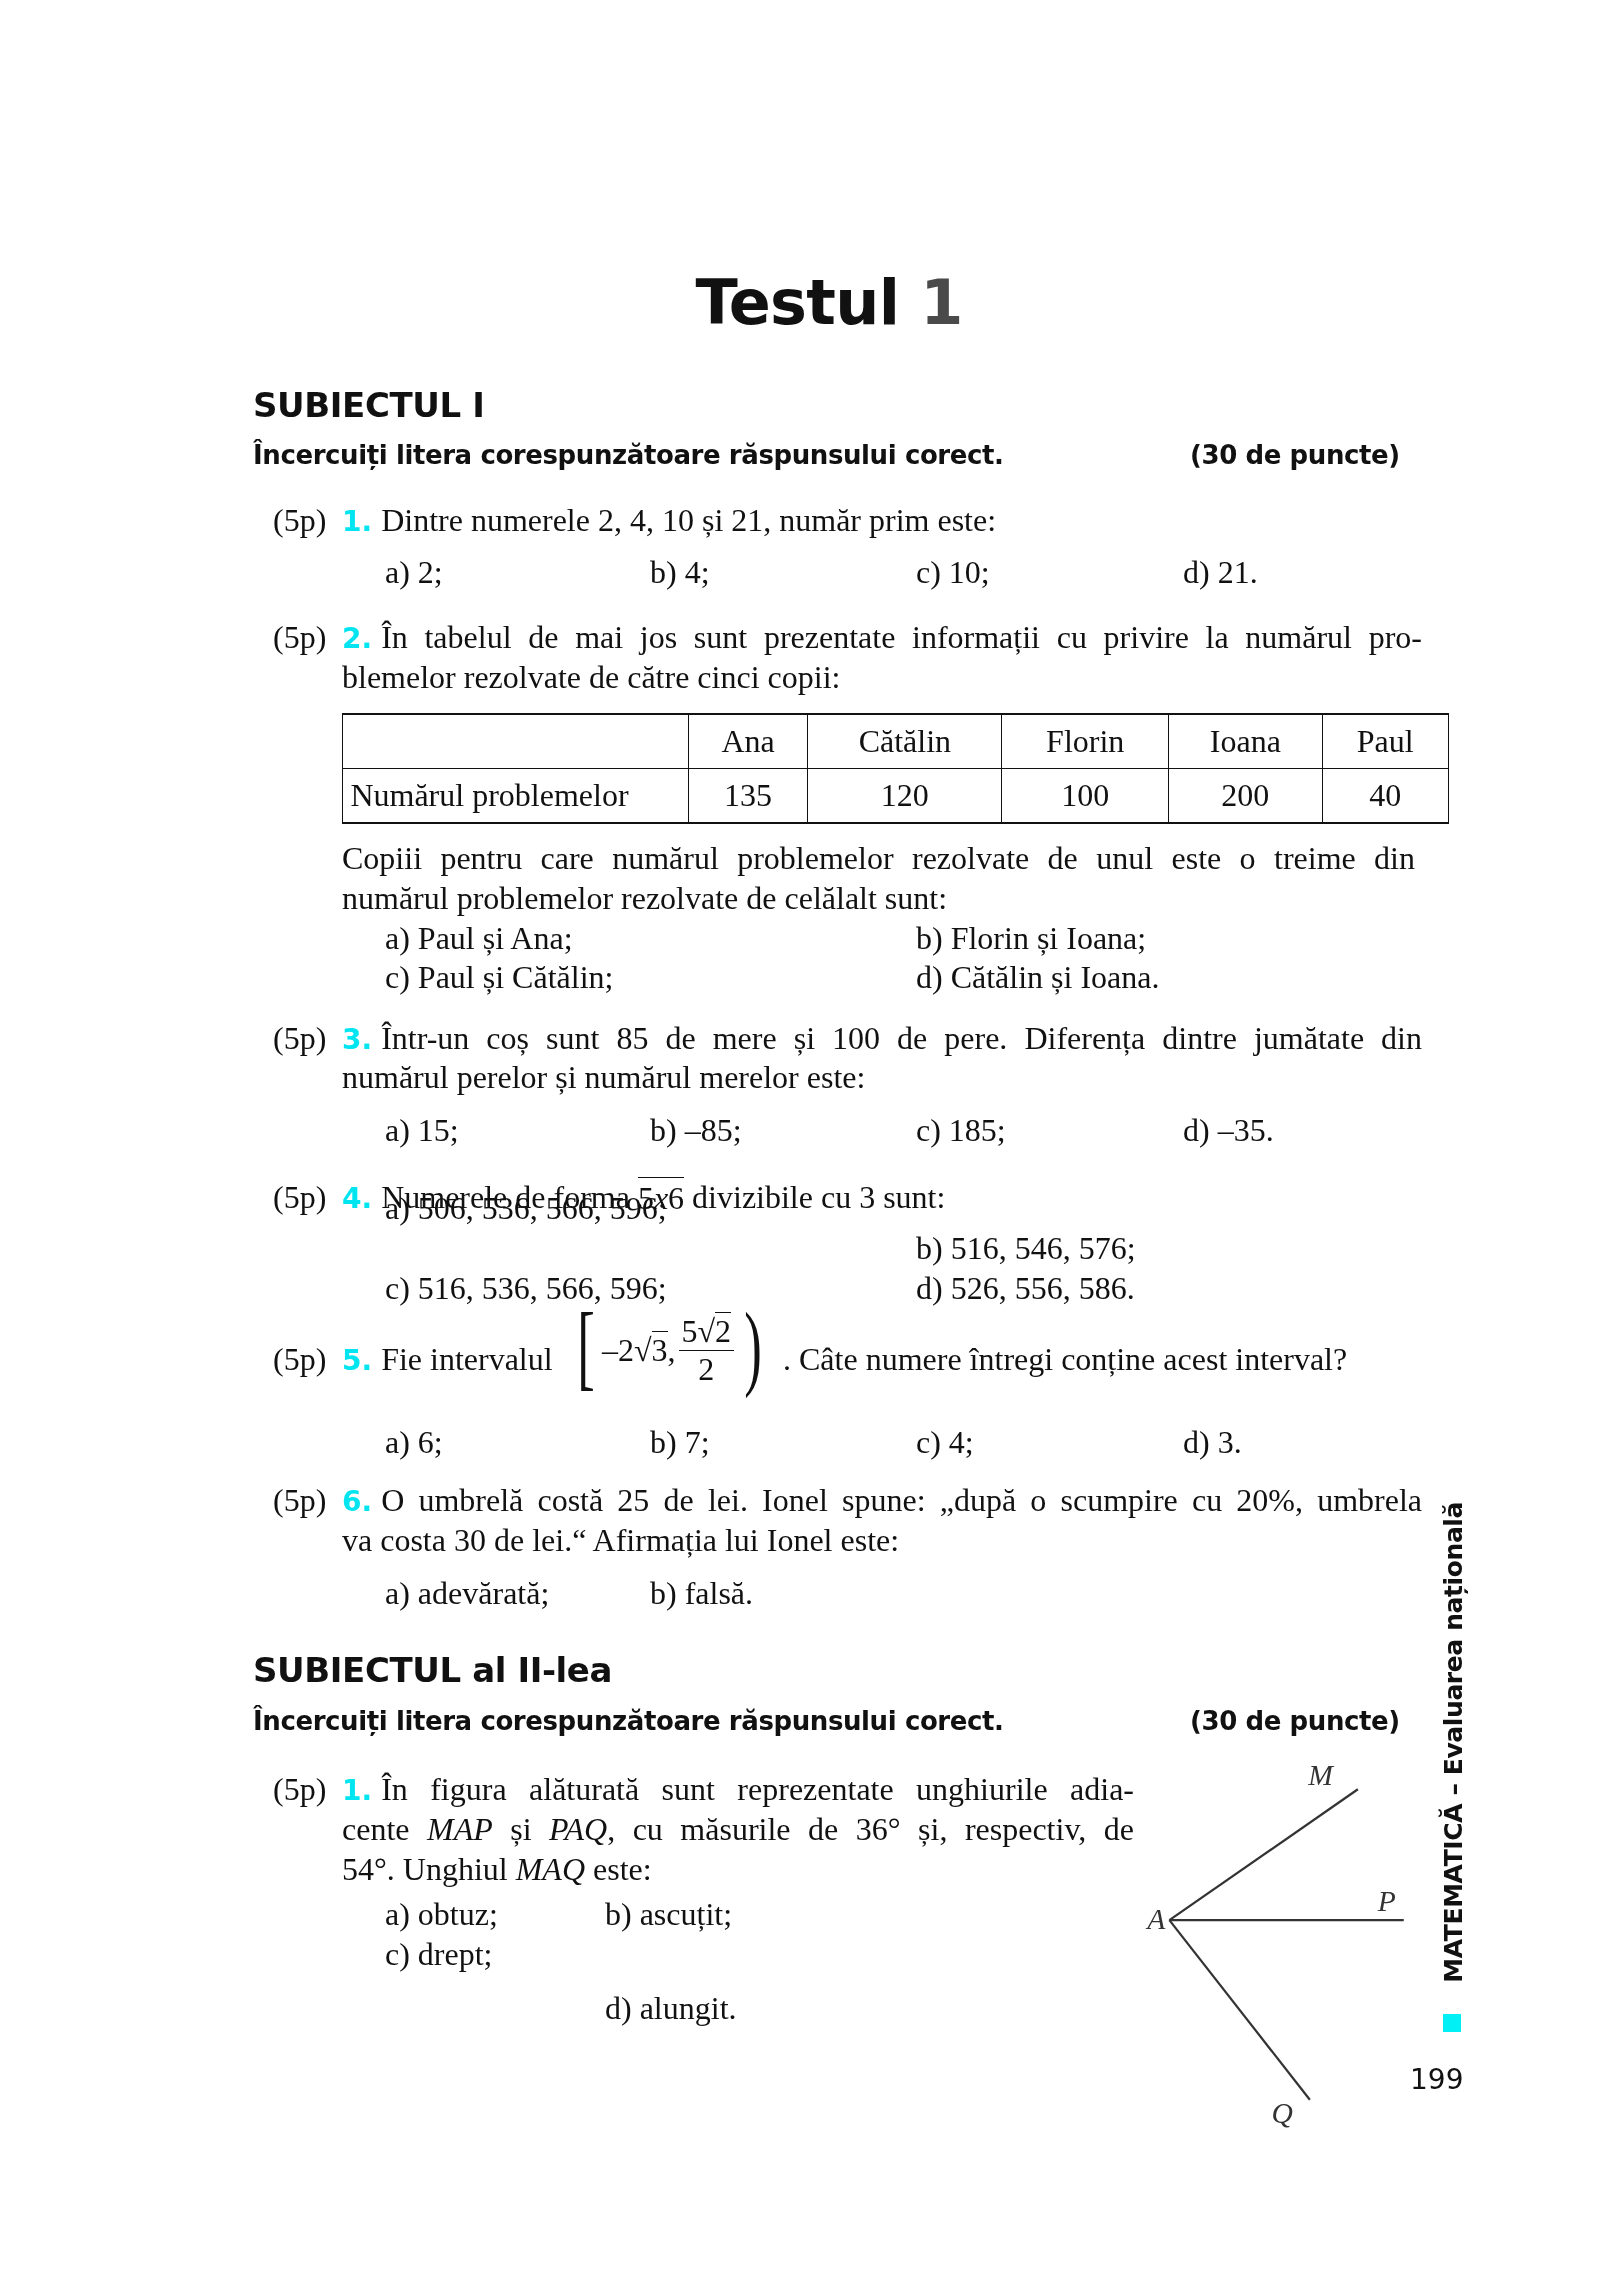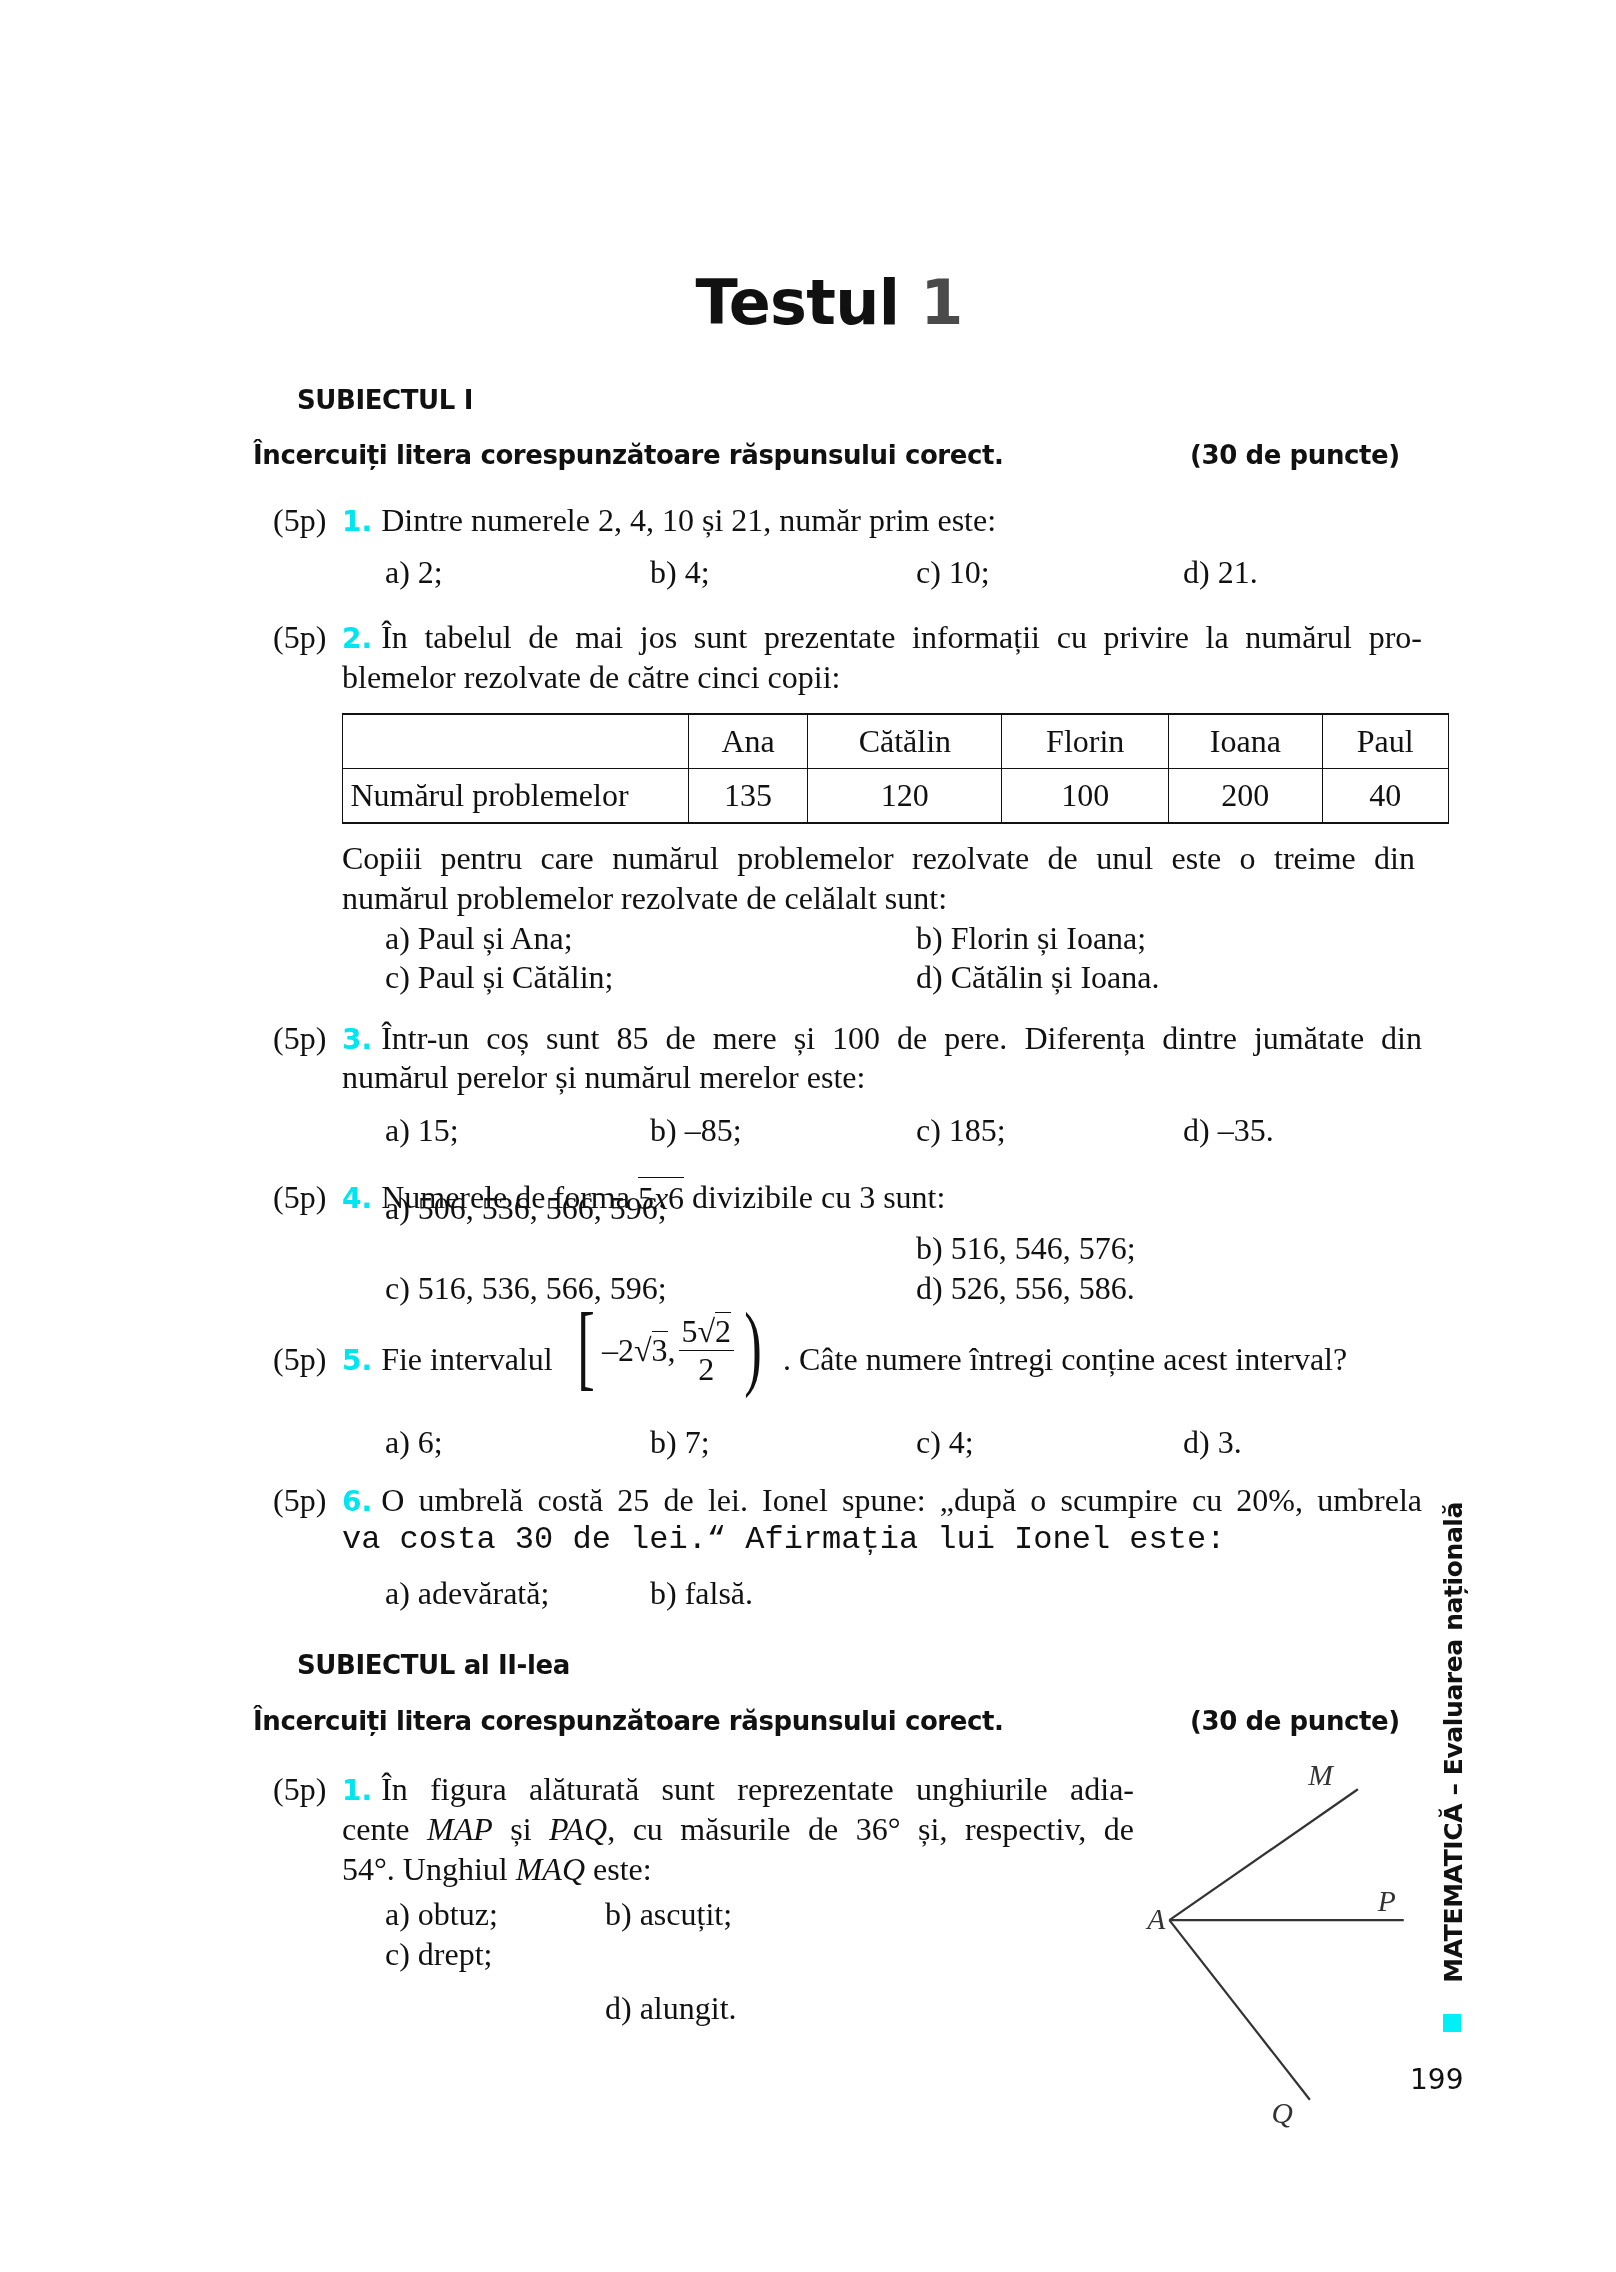--- a/index.html
+++ b/index.html
@@ -2,21 +2,21 @@
 <html style="font-size:12px"><head>
 <meta charset="utf-8">
 <style>
   html, body { margin: 0; padding: 0; background: #ffffff; }
   body { width: 1617px; height: 2273px; position: relative; overflow: hidden; color: #111; }
   .abs { position: absolute; }
 
   #title { left: 0; width: 1658px; top: 266px; text-align: center; font-family: "DejaVu Sans", sans-serif; font-weight: bold; font-size: 62px; letter-spacing: -0.7px; }
   #title .num { color: #4a4a4a; }
 
-  .subject { font-family: "DejaVu Sans", sans-serif; font-weight: bold; font-size: 26px; letter-spacing: -0.4px; margin-left: 44px; }
+  .subject { font-family: "DejaVu Sans", sans-serif; font-weight: bold; font-size: 34px; letter-spacing: -0.4px; }
   .instr { font-family: "DejaVu Sans", sans-serif; font-weight: bold; font-size: 26px; letter-spacing: -0.4px; }
   .points { font-family: "DejaVu Sans", sans-serif; font-weight: bold; font-size: 26px; letter-spacing: -0.4px; }
 
   .line { font-family: "Liberation Serif", serif; font-size: 32px; line-height: 40px; white-space: nowrap; }
   .pts { left: 253px; margin-left: 20px; }
   .qnum { font-family: "DejaVu Sans", sans-serif; font-weight: bold; color: #00e5f0; font-size: 28px; }
   .qtext { left: 342px; }
   .qtext .qnum { margin-right: 9px; }
   .cont { left: 342px; }
   .justify { text-align: justify; text-align-last: justify; width: 1073px; }
@@ -113,21 +113,21 @@
   <span class="bigbr">[</span><span style="vertical-align:middle;"><span>–2</span>√<span class="sqrt">3</span><span>,</span></span><span class="frac"><span class="n"><span>5</span>√<span class="sqrt">2</span></span><span class="d">2</span></span><span class="bigbr">)</span>
 </div>
 <div class="abs line" style="left:783px; top:1339px;">. Câte numere întregi conține acest interval?</div>
 <div class="abs line" style="left:385px; top:1422px;">a) 6;</div>
 <div class="abs line" style="left:650px; top:1422px;">b) 7;</div>
 <div class="abs line" style="left:916px; top:1422px;">c) 4;</div>
 <div class="abs line" style="left:1183px; top:1422px;">d) 3.</div>
 
 <div class="abs line pts" style="top:1480px;">(5p)</div>
 <div class="abs line qtext justify" style="top:1480px; width:1080px;"><span class="qnum">6.</span><span>O umbrelă costă 25 de lei. Ionel spune: „după o scumpire cu 20%, umbrela</span></div>
-<div class="abs line cont" style="top:1520px;font-family:Liberation Mono, monospace;">va costa 30 de lei.“ Afirmația lui Ionel este:</div>
+<div class="abs line cont" style="top:1520px;">va costa 30 de lei.“ Afirmația lui Ionel este:</div>
 <div class="abs line" style="left:385px; top:1573px;">a) adevărată;</div>
 <div class="abs line" style="left:650px; top:1573px;">b) falsă.</div>
 
 <div class="abs subject" style="left:253px; top:1650px;">SUBIECTUL al II-lea</div>
 <div class="abs instr" style="left:253px; top:1706px;">Încercuiți litera corespunzătoare răspunsului corect.</div>
 <div class="abs points" style="left:1190px; top:1706px;">(30 de puncte)</div>
 
 <div class="abs line pts" style="top:1769px;">(5p)</div>
 <div class="abs line qtext justify2" style="top:1769px; width:792px;"><span class="qnum">1.</span><span>În figura alăturată sunt reprezentate unghiurile adia-</span></div>
 <div class="abs line cont justify2" style="top:1809px; width:792px;"><span>cente </span><span class="it">MAP</span><span> și </span><span class="it">PAQ</span><span>, cu măsurile de 36° și, respectiv, de</span></div>

